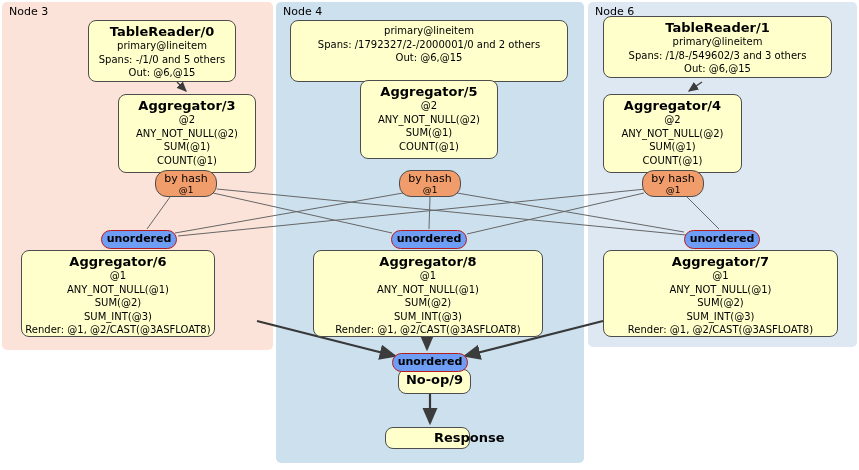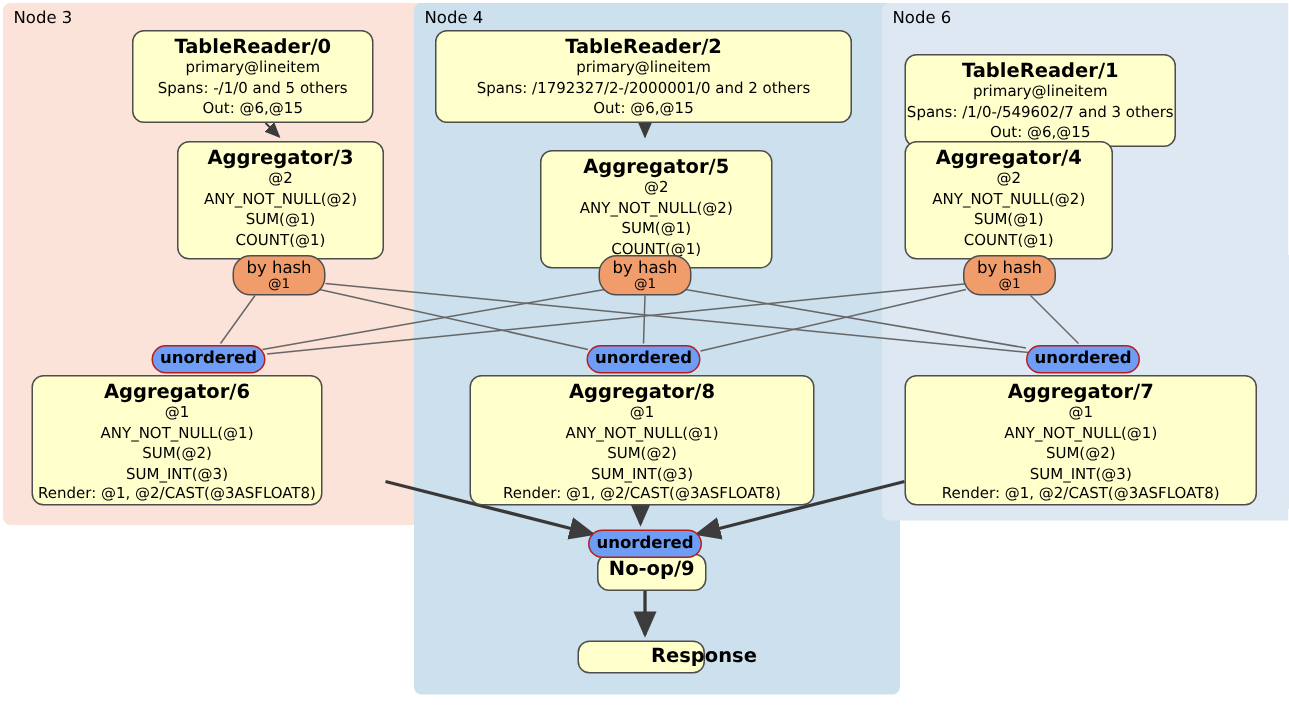--- a/index.html
+++ b/index.html
@@ -2,21 +2,21 @@
 <html style="--node3-bg: #fce3d9; --node1-bg: #cce0ee; --node2-bg: #dde8f3; --box-bg: #ffffcc; --hash-router-bg: #f19d6b; --unordered-bg: #6d9df5;"><head>
 <meta charset="utf-8">
 <style>
   html,body { margin:0; padding:0; background:#ffffff; }
   .canvas {
     position:relative; width:859px; height:470px; overflow:hidden;
     background:#ffffff;
     font-family:"DejaVu Sans","Liberation Sans",sans-serif;
     color:#000;
   }
-  .region { position:absolute; border-radius:5px; z-index:0;padding-left:16px; }
+  .region { position:absolute; border-radius:5px; z-index:0; }
   .region-node3 { left:2px; top:2px; width:271px; height:348px; background:var(--node3-bg,#fce3d9); }
   .region-node1 { left:276px; top:2px; width:308px; height:461px; background:var(--node1-bg,#cce0ee); }
   .region-node2 { left:588px; top:2px; width:269px; height:345px; background:var(--node2-bg,#dde8f3); }
   .region-label { position:absolute; top:4px; left:7px; font-size:11px; line-height:12px; }
   .edges { position:absolute; left:0; top:0; z-index:1; }
   .box {
     position:absolute; z-index:2; box-sizing:border-box;
     background:var(--box-bg,#ffffcc);
     border:1px solid #4d4d4d; border-radius:8px;
     text-align:center; padding-top:3px;
@@ -81,21 +81,21 @@
       <line x1="702" y1="82" x2="689" y2="91" marker-end="url(#ah)"></line>
     </g>
     <g stroke="#383838" stroke-width="2.2">
       <line x1="257" y1="321" x2="395" y2="356" marker-end="url(#ah)"></line>
       <line x1="427" y1="337" x2="427" y2="349" marker-end="url(#ah)"></line>
       <line x1="603" y1="321" x2="465" y2="356" marker-end="url(#ah)"></line>
       <line x1="430" y1="394" x2="430" y2="423" marker-end="url(#ah)"></line>
     </g>
   </svg>
 
-  <div class="box" style="left:88px;top:20px;width:161px;height:62px;">
+  <div class="box" style="left:88px;top:20px;width:148px;height:62px;">
     <div class="box-title">TableReader/0</div>
     <div class="box-line">primary@lineitem</div>
     <div class="box-line">Spans: -/1/0 and 5 others</div>
     <div class="box-line">Out: @6,@15</div>
   </div>
   <div class="box" style="left:118px;top:94px;width:138px;height:79px;">
     <div class="box-title">Aggregator/3</div>
     <div class="box-line">@2</div>
     <div class="box-line">ANY_NOT_NULL(@2)</div>
     <div class="box-line">SUM(@1)</div>
@@ -109,26 +109,25 @@
   <div class="box" style="left:21px;top:250px;width:194px;height:87px;">
     <div class="box-title">Aggregator/6</div>
     <div class="box-line">@1</div>
     <div class="box-line">ANY_NOT_NULL(@1)</div>
     <div class="box-line">SUM(@2)</div>
     <div class="box-line">SUM_INT(@3)</div>
     <div class="box-line">Render: @1, @2/CAST(@3ASFLOAT8)</div>
   </div>
 
   <div class="box" style="left:290px;top:20px;width:278px;height:62px;">
-    <div class="box-title">TableReader/2</div>
     <div class="box-line">primary@lineitem</div>
     <div class="box-line">Spans: /1792327/2-/2000001/0 and 2 others</div>
     <div class="box-line">Out: @6,@15</div>
   </div>
-  <div class="box" style="left:360px;top:100px;width:155px;height:79px;">
+  <div class="box" style="left:360px;top:80px;width:138px;height:79px;">
     <div class="box-title">Aggregator/5</div>
     <div class="box-line">@2</div>
     <div class="box-line">ANY_NOT_NULL(@2)</div>
     <div class="box-line">SUM(@1)</div>
     <div class="box-line">COUNT(@1)</div>
   </div>
   <div class="hash-badge" style="left:399px;top:170px;">
     <div class="hash-label">by hash</div>
     <div class="hash-key">@1</div>
   </div>
@@ -142,24 +141,24 @@
     <div class="box-line">Render: @1, @2/CAST(@3ASFLOAT8)</div>
   </div>
   <div class="sync-badge" style="left:392px;top:353px;">unordered</div>
   <div class="box final-box" style="left:398px;top:369px;width:73px;height:25px;">
     <div class="box-title">No-op/9</div>
   </div>
   <div class="box final-box" style="left:385px;top:427px;width:85px;height:22px;padding-left:48px;">
     <div class="box-title">Response</div>
   </div>
 
-  <div class="box" style="left:603px;top:36px;width:181px;height:62px;">
+  <div class="box" style="left:603px;top:16px;width:229px;height:62px;">
     <div class="box-title">TableReader/1</div>
     <div class="box-line">primary@lineitem</div>
-    <div class="box-line">Spans: /1/0-/549602/7 and 3 others</div>
+    <div class="box-line">Spans: /1/8-/549602/3 and 3 others</div>
     <div class="box-line">Out: @6,@15</div>
   </div>
   <div class="box" style="left:603px;top:94px;width:139px;height:79px;">
     <div class="box-title">Aggregator/4</div>
     <div class="box-line">@2</div>
     <div class="box-line">ANY_NOT_NULL(@2)</div>
     <div class="box-line">SUM(@1)</div>
     <div class="box-line">COUNT(@1)</div>
   </div>
   <div class="hash-badge" style="left:642px;top:170px;">

